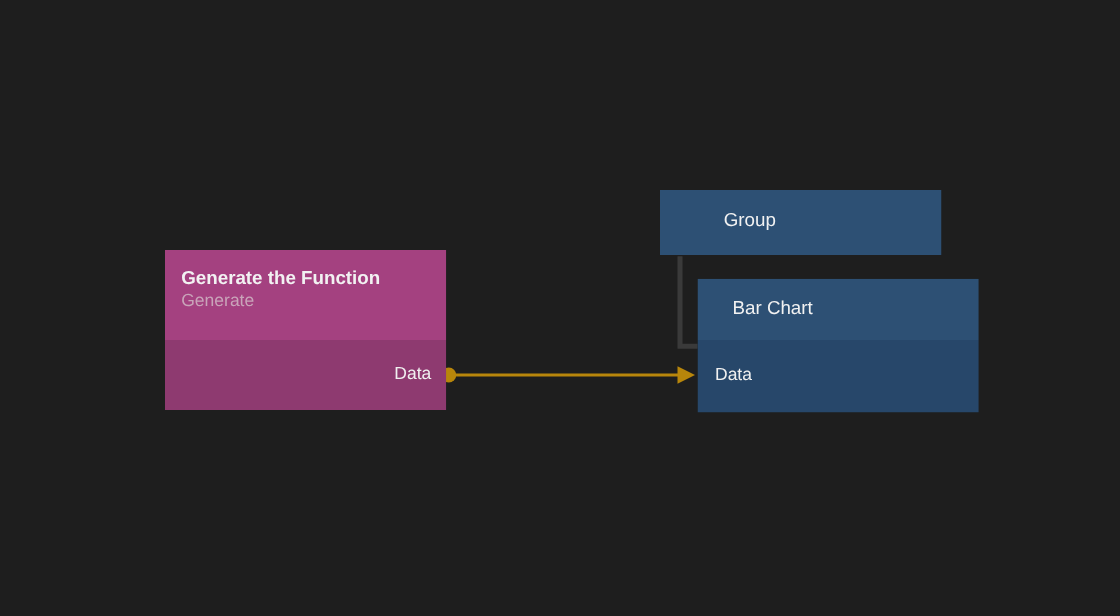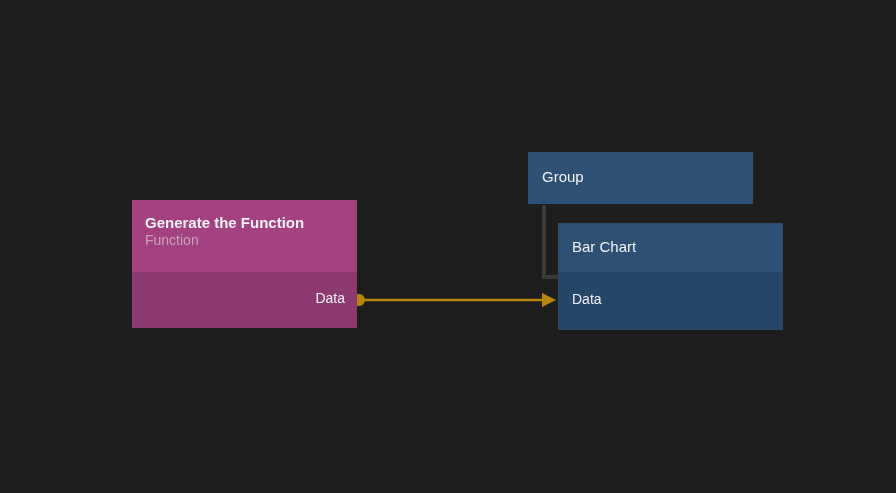--- a/index.html
+++ b/index.html
@@ -79,36 +79,37 @@
     white-space: nowrap;
   }
 
   
   #node-group {
     left: 528px;
     top: 152px;
     width: 225px;
     height: 52px;
     background: #2d5074;
+    padding-left: 37px;
   }
   #node-group .node-title {
     padding: 16px 0 0 14px;
   }
 
   
   #node-barchart {
     left: 558px;
     top: 223px;
     width: 225px;
     height: 107px;
   }
   #node-barchart .node-header {
     height: 49px;
     background: #2d5074;
-    padding: 15px 0 0 14px;
+    padding: 15px 0 0 28px;
   }
   #node-barchart .node-body {
     height: 58px;
     background: #27476a;
     position: relative;
   }
   #node-barchart .port-row {
     position: absolute;
     left: 14px;
     top: 19px;
@@ -139,21 +140,21 @@
 
   <svg class="svg-layer">
     <line x1="359" y1="300" x2="552" y2="300" stroke="#b8860b" stroke-width="2.5"></line>
     <circle cx="359" cy="300" r="6" fill="#b8860b"></circle>
     <polygon points="556,300 542,293 542,307" fill="#b8860b"></polygon>
   </svg>
 
   <div class="node" id="node-function">
     <div class="node-header">
       <div class="node-title">Generate the Function</div>
-      <div class="node-subtitle">Function</div>
+      <div class="node-subtitle">Generate</div>
     </div>
     <div class="node-body">
       <div class="port-row">Data</div>
     </div>
   </div>
 
   <div class="node" id="node-group">
     <div class="node-title">Group</div>
   </div>
 

